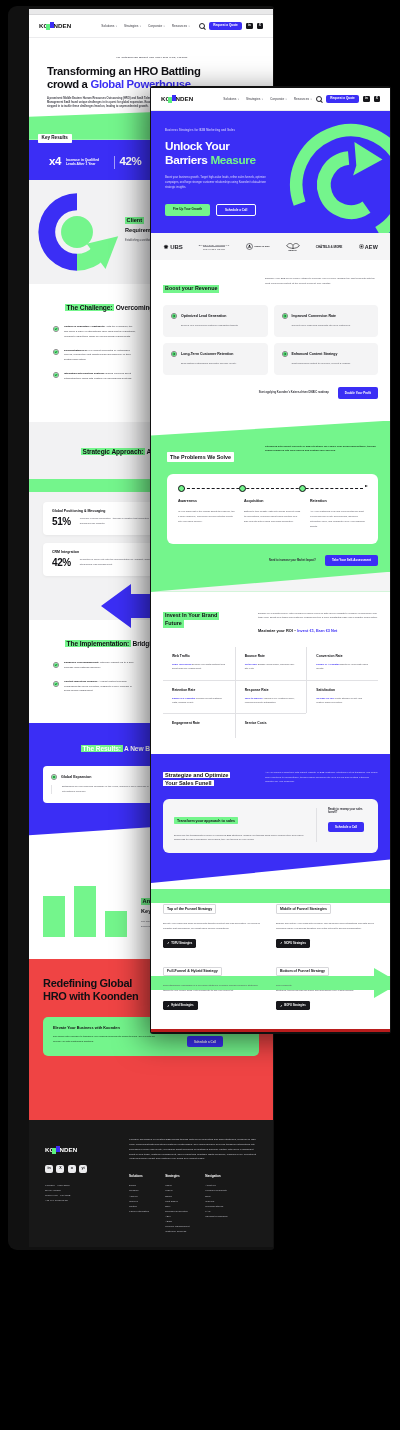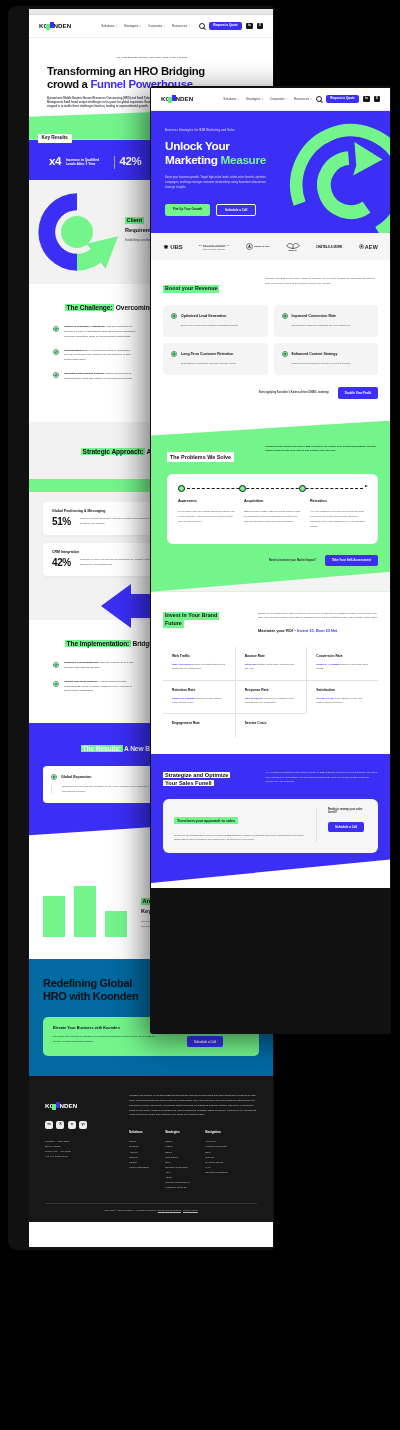--- a/index.html
+++ b/index.html
@@ -14,21 +14,21 @@
   #back-shell{left:8px;top:6px;width:266px;height:1244px;
      background:#111;border-radius:9px 3px 3px 9px;
      box-shadow:0 8px 26px rgba(0,0,0,.85);}
   #back-screen{left:21px;top:3px;width:244px;height:1238px;background:#fff;}
   #back-page{position:absolute;left:0;top:0;width:244px;transform-origin:0 0;}
 
   
   #front-shell{left:150px;top:86px;width:241px;height:948px;
      background:#111;border-radius:3px;
      box-shadow:-6px 6px 30px rgba(0,0,0,.55);}
-  #front-screen{left:1px;top:2px;width:239px;height:800px;background:#ec4899;}
+  #front-screen{left:1px;top:2px;width:239px;height:944px;background:#b91c1c;}
   #front-page{position:absolute;left:0;top:0;width:239px;transform-origin:0 0;}
 
   
   .site{width:100%;background:#fff;}
   .topbar{height:5px;background:#e9e9ea;border-bottom:1px solid #d8d8da;}
   .hdr{display:flex;align-items:center;height:22px;padding:0 10px;background:#fff;border-bottom:1px solid #ececee;}
   .logo{display:flex;align-items:center;color:#111;position:relative;}
   .logotext{font-size:6.2px;font-weight:700;letter-spacing:.1px;line-height:1;}
   .logomark{position:absolute;left:7.2px;top:-1.3px;width:8px;height:9px;pointer-events:none;}
   .logomark:before{content:"";position:absolute;left:0;top:2.4px;width:3.8px;height:6.4px;background:#5ef07f;}
@@ -93,21 +93,21 @@
   .b-rcard-t{font-size:3.6px;font-weight:700;color:#101014;}
   .b-rcard-p{font-size:2.4px;line-height:1.85;color:#55555e;font-weight:500;margin-top:5px;padding-left:10px;border-left:.5px solid #e3e3e6;}
   .b-results-wedge{height:26px;background:#fff;margin-top:16px;clip-path:polygon(0 62%,100% 0,100% 100%,0 100%);}
 
   .b-analysis{background:#fff;display:flex;align-items:flex-end;padding:26px 16px 22px 14px;gap:14px;}
   .b-bars{display:flex;align-items:flex-end;gap:9px;height:66px;flex:none;}
   .b-bar{width:22px;background:#74f58c;}
   .b-an-txt{padding-bottom:8px;}
   .b-an-p{font-size:2.4px;line-height:1.9;color:#55555e;font-weight:500;margin-top:5px;width:72px;}
 
-  .b-closing{background:#0369a1;padding:18px 14px 20px;}
+  .b-closing{background:#ef4444;padding:18px 14px 64px;}
   .b-close-h{font-size:11px;font-weight:700;letter-spacing:-.3px;line-height:1.18;color:#101014;}
   .b-close-card{margin-top:14px;background:#74f58c;border-radius:5px;padding:9px 10px;display:flex;}
   .b-cc-left{width:108px;flex:none;}
   .b-cc-t{font-size:3.8px;font-weight:700;color:#101014;}
   .b-cc-p{font-size:2.4px;line-height:1.9;color:#15301d;font-weight:500;margin-top:5px;}
   .b-cc-right{flex:1;display:flex;flex-direction:column;align-items:center;justify-content:center;gap:6px;}
   .b-cc-lbl{font-size:2.8px;font-weight:700;color:#0f2a18;}
   .b-cc-btn{background:#3b2ef5;color:#fff;font-size:3px;font-weight:600;padding:3.4px 7px;border-radius:2px;}
 
   .b-footer{background:#181818;padding:18px 16px 10px;color:#d9d9de;min-height:129px;box-sizing:border-box;}
@@ -247,22 +247,22 @@
               <span class="searchicon"></span>
               <span class="qbtn">Request a Quote</span>
               <span class="sq">in</span>
               <span class="sq">X</span>
             </div>
           </div>
 
           <div class="b-hero">
             <div class="b-eyebrow">HR Outsourcing Market Has Offer Size (Fou, Fureau)</div>
             <div class="b-h1">
-              <div>Transforming an HRO Bridging</div>
-              <div><span>crowd a </span><span class="bl">Funnel Powerhouse</span></div>
+              <div>Transforming an HRO Battling</div>
+              <div><span>crowd a </span><span class="bl">Global Powerhouse</span></div>
             </div>
             <div class="b-body">A prominent Middle Eastern Human Resources Outsourcing (HRO) and SaaS Talent Management SaaS faced unique challenges in its quest for global expansion. Koonden stepped in to tackle these challenges head on, leading to unprecedented growth.</div>
             <div class="b-greenwedge"></div>
           </div>
 
           <div class="b-keyband">
             <div class="b-keytag">Key Results</div>
             <div class="b-keyrow">
               <div class="b-stat">x4</div>
               <div class="b-stattext">Increase in Qualified Leads After 1 Year</div>
@@ -546,21 +546,21 @@
 
           <div class="f-hero">
             <svg class="f-herographic" width="134" height="134" viewBox="0 0 134 134">
               <path d="M15.6 85.7 A54.75 54.75 0 1 1 94.4 114.4" fill="none" stroke="#74f58c" stroke-width="12.5"></path>
               <path d="M64.6 40 A27.1 27.1 0 1 0 82.5 89.2" fill="none" stroke="#74f58c" stroke-width="13.8"></path>
               <path d="M70.4 23.9 L98.5 41.4 L69.1 57.6 L72.3 47.6 Z" fill="#74f58c"></path>
             </svg>
             <div class="f-eyebrow">Business Strategies for B2B Marketing and Sales</div>
             <div class="f-h1">
               <div>Unlock Your</div>
-              <div><span>Marketing </span><span class="gr">Measure</span></div>
+              <div><span>Barriers </span><span class="gr">Measure</span></div>
             </div>
             <div class="f-body">Boost your business growth. Target high-value leads, refine sales funnels, optimize campaigns, and forge stronger customer relationships using Koonden's data-driven strategic insights.</div>
             <div class="f-btns">
               <div class="f-btn1">Fire Up Your Growth</div>
               <div class="f-btn2">Schedule a Call</div>
             </div>
           </div>
 
           <div class="f-logos">
             <div class="f-logo lg-ubs">

